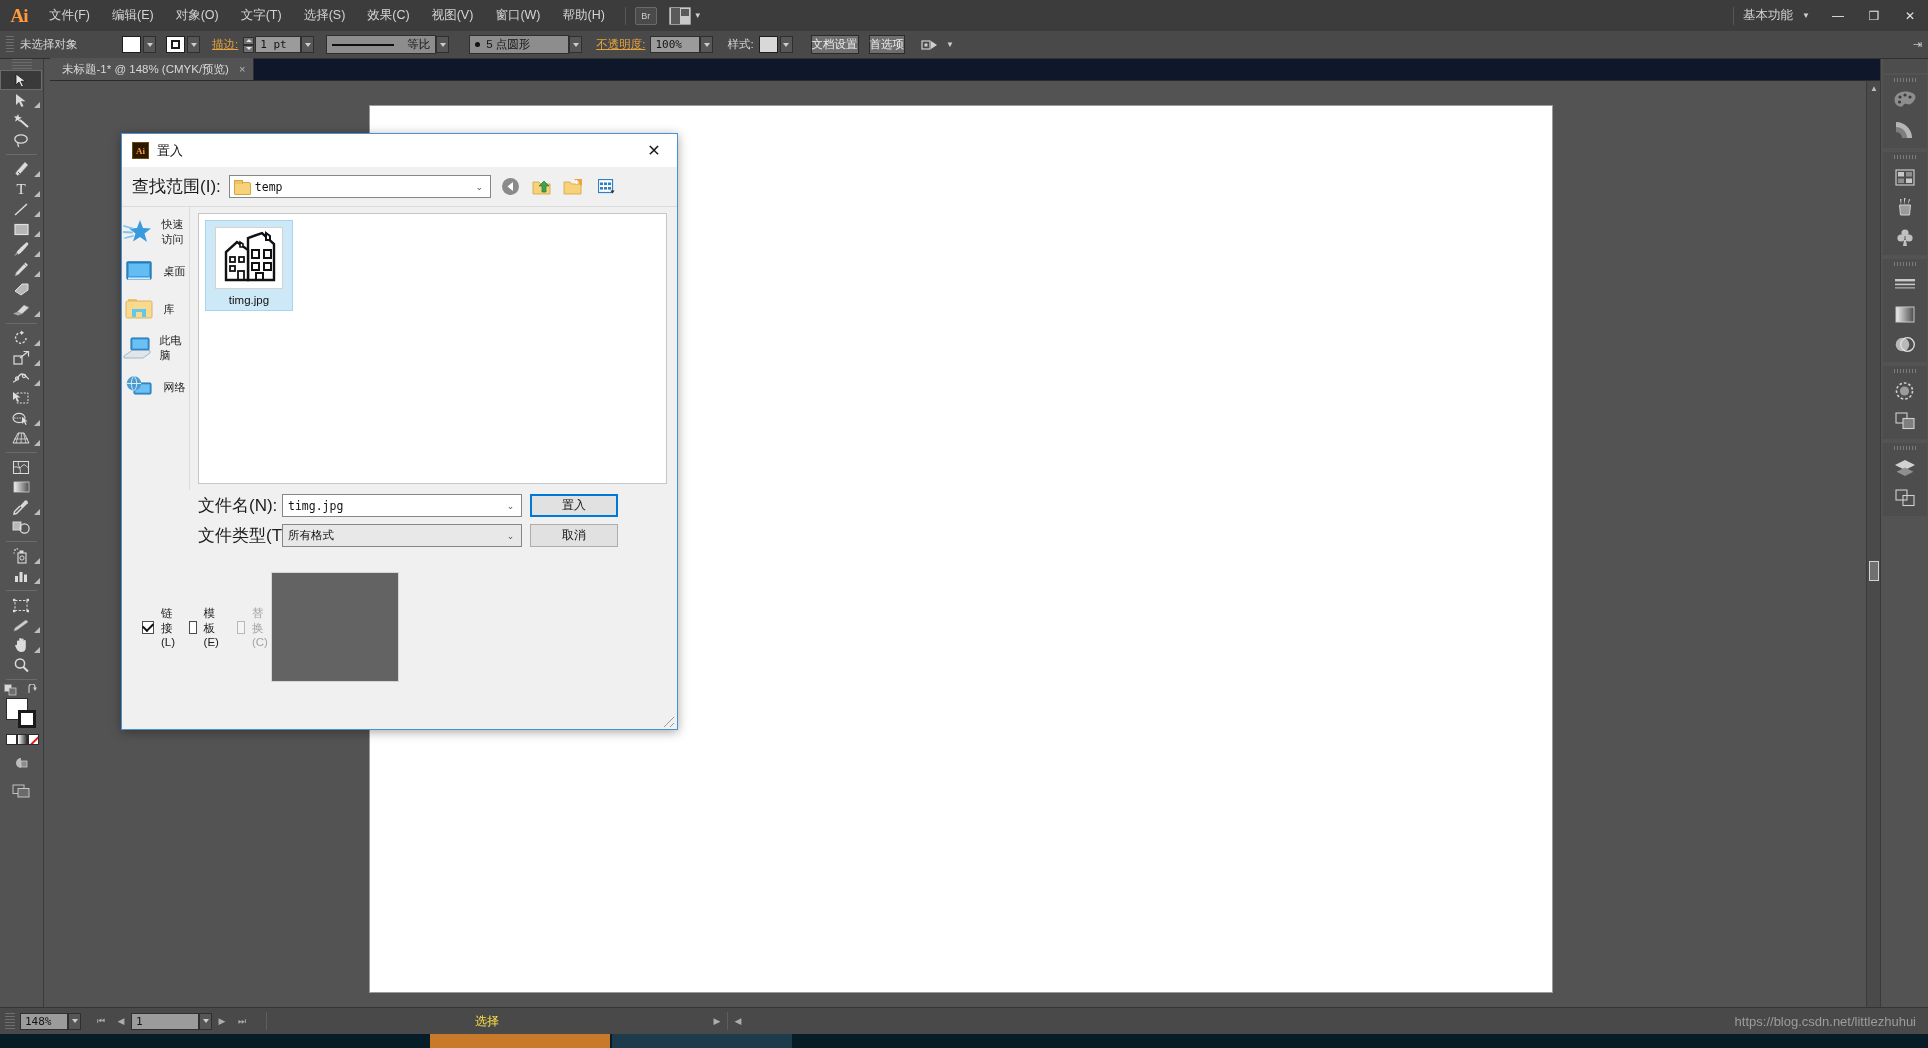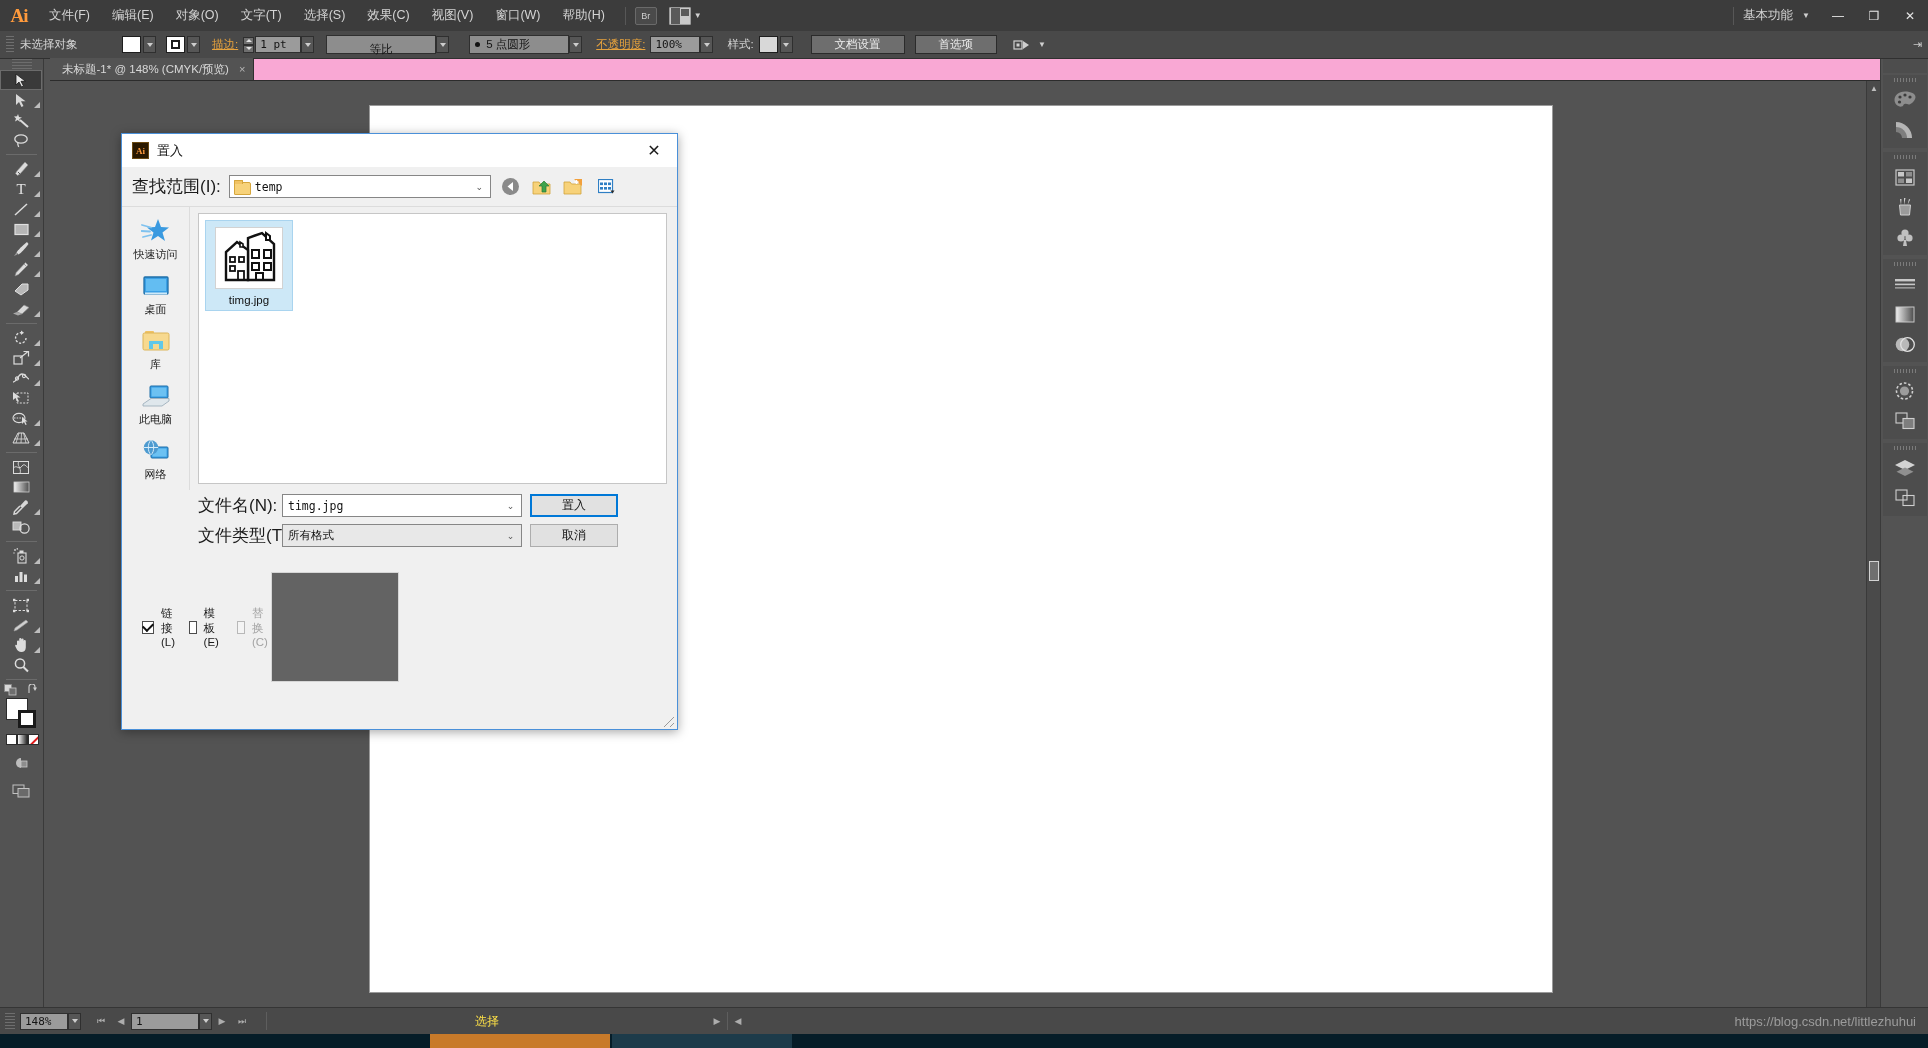--- a/index.html
+++ b/index.html
@@ -82,30 +82,30 @@
   }
   .cb-stepper i:first-child:after{content:"";border-left:3px solid transparent;border-right:3px solid transparent;border-bottom:3px solid #e2e2e2;}
   .cb-stepper i:last-child:after{content:"";border-left:3px solid transparent;border-right:3px solid transparent;border-top:3px solid #e2e2e2;}
   .cb-combo{
     height:19px;background:#8d8d8d;border:1px solid #2f2f2f;
     display:flex;align-items:center; padding:0 5px; gap:6px;
     color:#141414;font-size:11.5px; white-space:nowrap;
   }
   .cb-btn{
     height:19px;background:#6e6e6e;border:1px solid #2b2b2b;color:#ececec;
-    font-size:11.5px; padding:0 23px; display:flex;align-items:center;
+    font-size:11.5px; padding:0 0; display:flex;align-items:center;
   }
   .line-sample{ width:62px;height:2px;background:#0e0e0e; }
   .dot-sample{ width:5px;height:5px;border-radius:50%;background:#121212; }
   .cb-right-grip{ position:absolute; right:6px; color:#c8c8c8; font-size:11px; }
 
   
   .tabbar{
     position:absolute; left:50px; top:59px; width:1878px; height:22px;
-    background:#f9a8d4; border-bottom:1px solid #2c2c2c; display:flex; align-items:flex-end;
+    background:#0f172a; border-bottom:1px solid #2c2c2c; display:flex; align-items:flex-end;
   }
   .doctab{
     height:22px; background:#535353; display:flex;align-items:center;
     padding:0 8px 0 12px; gap:10px; border-right:1px solid #2f2f2f;
     color:#d8d8d8; font-size:11.5px; white-space:nowrap;
   }
   .doctab .x{ color:#b6b6b6; font-size:11px; }
 
   
   .lefttools{
@@ -207,21 +207,21 @@
   .folder-ico:after{content:"";position:absolute;left:0;top:0px;width:7px;height:3px;background:#f0c263;border:1px solid #d6a63c;border-bottom:none;border-radius:1px 1px 0 0;}
   .path-txt{ flex:1; font-family:"DejaVu Sans Mono","Liberation Mono",monospace; font-size:11.5px; color:#111; }
   .combo-arrow{ width:17px;height:21px;display:flex;align-items:center;justify-content:center;color:#555;font-size:9px;}
   .nav-ico{ width:23px;height:23px; display:flex;align-items:center;justify-content:center; }
 
   .dlg-body{ display:flex; height:283px; }
   .places{
     width:68px; background:#f0f0f0; border-right:1px solid #dcdcdc;
     padding-top:8px; display:flex;flex-direction:column; align-items:center; gap:6px;
   }
-  .place{ width:66px; display:flex;flex-direction:column;align-items:center; gap:2px; padding:2px 0; }
+  .place{ width:66px; display:flex;align-items:center; gap:9px; padding:2px 0; }
   .place .pi{ width:32px;height:28px;display:flex;align-items:center;justify-content:center;}
   .place .pl{ font-size:11px; color:#1b1b1b; }
   .filelist{
     flex:1; background:#fff; border:1px solid #c6c6c6; margin:6px 10px 6px 8px;
     position:relative; overflow:hidden;
   }
   .fileitem{
     position:absolute; left:6px; top:6px; width:88px; padding:6px 0 4px;
     background:#cde8f7; border:1px solid #a9d4ef;
     display:flex;flex-direction:column;align-items:center;gap:5px;
@@ -317,21 +317,21 @@
     <div class="cb-label orange ul" style="margin-left:12px;">描边:</div>
     <div style="display:flex;align-items:center;margin-left:5px;">
       <div class="cb-stepper">
           <i></i>
           <i></i>
         </div>
       <div class="cb-field" style="width:46px">1 pt</div>
       <div class="mini-drop"></div>
     </div>
     <div style="display:flex;align-items:center;margin-left:12px;">
-      <div class="cb-combo" style="width:110px;justify-content:space-between;flex-direction:column;">
+      <div class="cb-combo" style="width:110px;justify-content:space-between;">
         <span class="line-sample"></span>
         <span>等比</span>
       </div>
       <div class="mini-drop"></div>
     </div>
     <div style="display:flex;align-items:center;margin-left:20px;">
       <div class="cb-combo" style="width:100px;">
         <span class="dot-sample"></span>
         <span>5 点圆形</span>
       </div>

